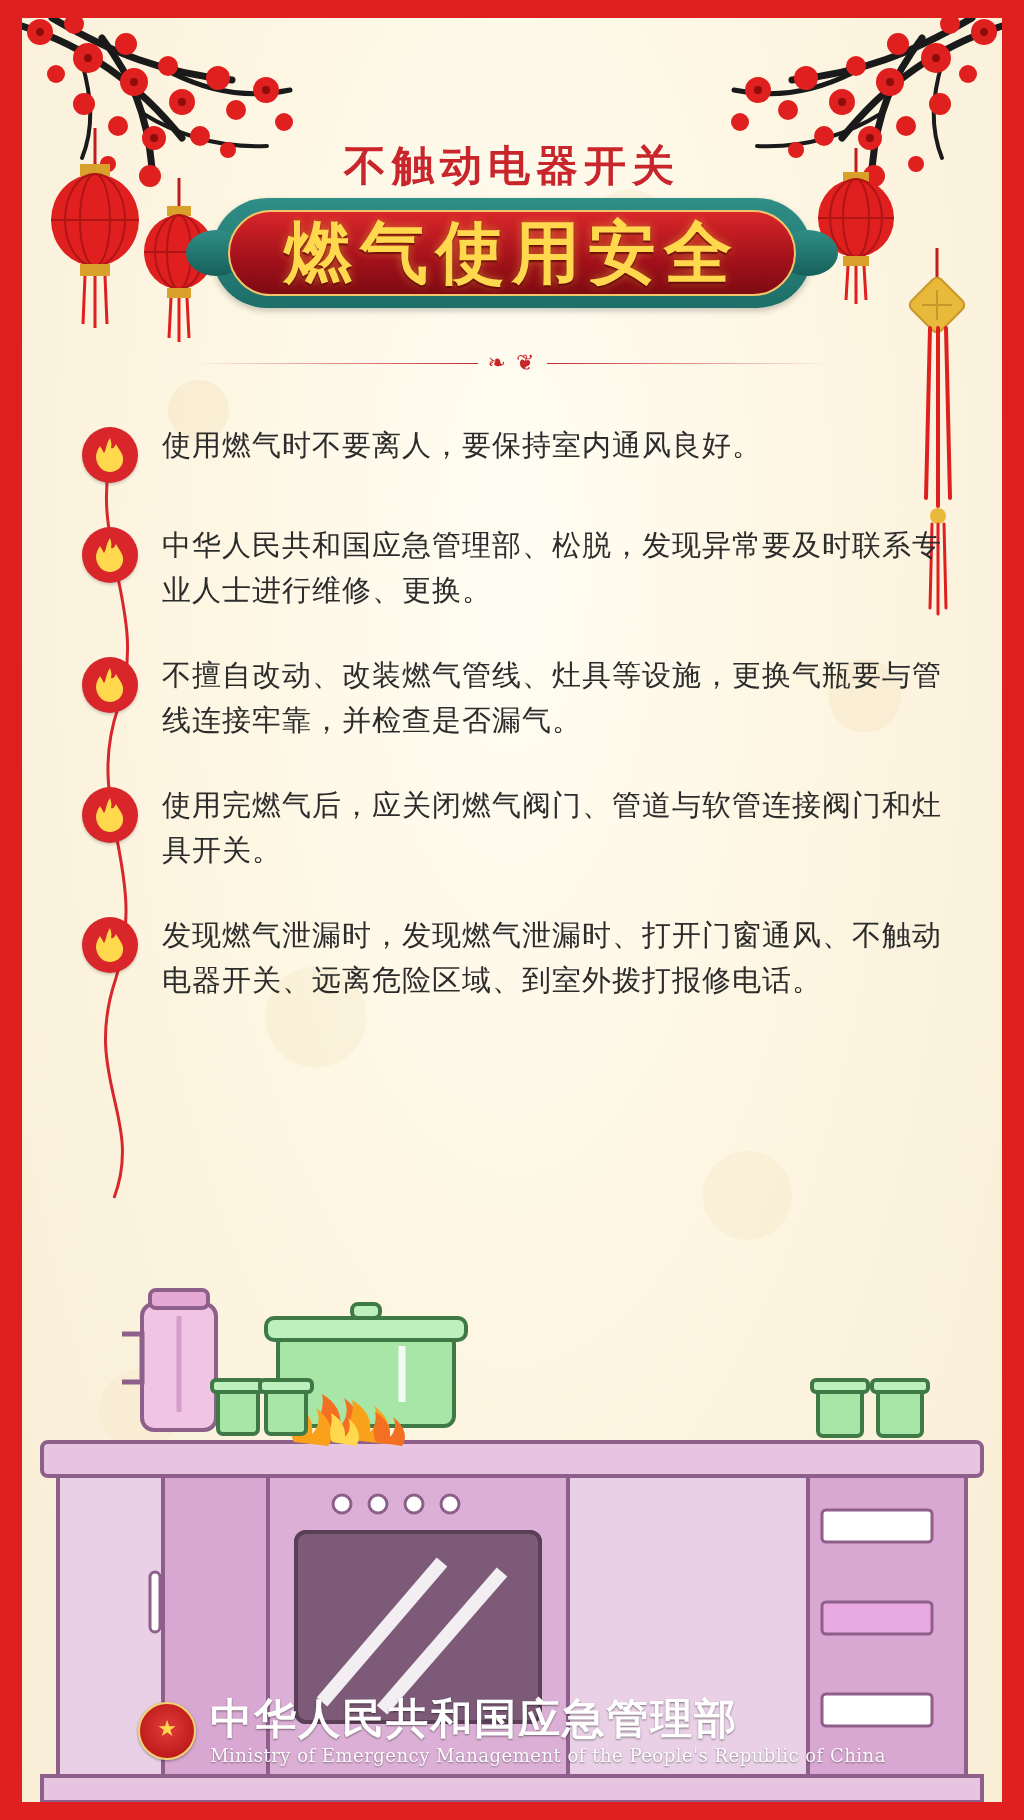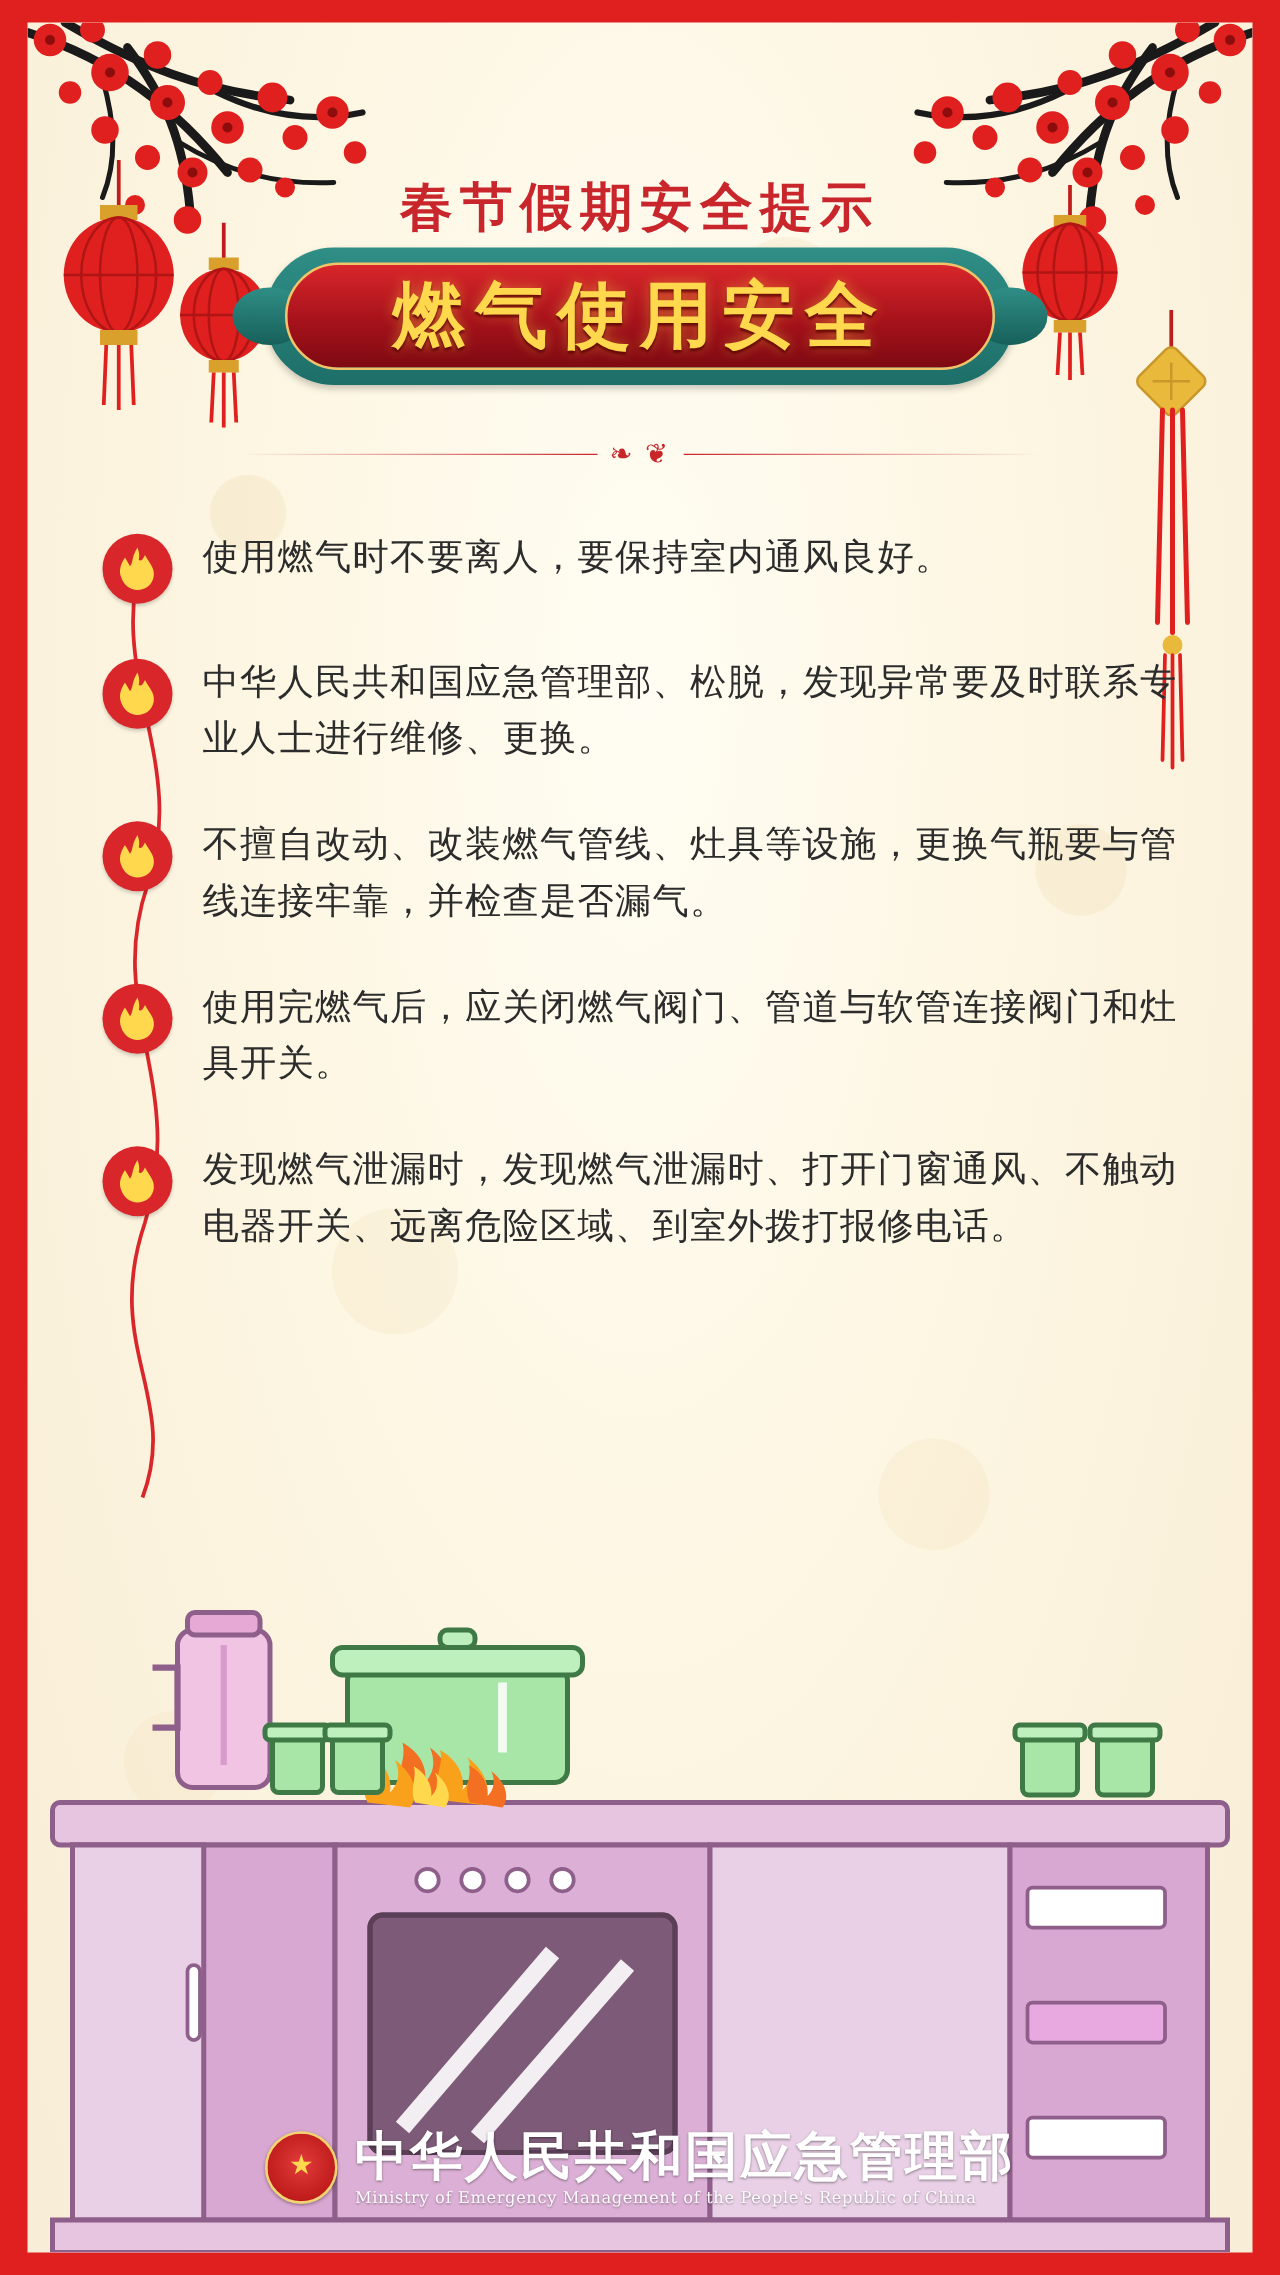--- a/index.html
+++ b/index.html
@@ -106,21 +106,21 @@
     left: 16px; right: 16px; top: 12px; bottom: 12px;
     background: linear-gradient(180deg, #d8262a 0%, #a6121b 55%, #7e0a12 100%);
     border-radius: 44px;
     border: 2px solid #f2c46a;
     display: flex;
     align-items: center;
     justify-content: center;
   }
   .plaque-text {
     font-family: Liberation Sans, sans-serif;
-    font-size: 58px;
+    font-size: 68px;
     font-weight: bold;
     letter-spacing: 8px;
     color: #ffd84d;
     text-shadow: 0 2px 2px rgba(90,0,0,.8), 0 0 10px rgba(255,210,70,.45);
     white-space: nowrap;
   }
 
   .divider {
     position: absolute;
     top: 330px;
@@ -235,21 +235,21 @@
   }
   .footer-cn {
     font-family: "DejaVu Serif", serif;
     font-size: 42px;
     font-weight: bold;
     letter-spacing: 2px;
     line-height: 1.1;
   }
   .footer-en {
     font-family: "DejaVu Serif", serif;
-    font-size: 13px;
+    font-size: 18px;
     letter-spacing: .5px;
     opacity: .95;
     margin-top: 3px;
   }
 </style>
 </head>
 <body>
 
 <div class="poster">
   <div class="panel">
@@ -404,21 +404,21 @@
       <g fill="#e8b93a">
         <circle cx="56" cy="268" r="8"></circle>
       </g>
       <g stroke="#e01f1f" stroke-width="3" stroke-linecap="round">
         <line x1="50" y1="276" x2="48" y2="360"></line>
         <line x1="56" y1="276" x2="56" y2="366"></line>
         <line x1="62" y1="276" x2="64" y2="360"></line>
       </g>
     </svg>
 
-    <div class="subtitle">春节假期安全提示</div>
+    <div class="subtitle">不触动电器开关</div>
 
     <div class="title-plaque">
       <div class="plaque-outer"></div>
       <div class="plaque-inner">
         <span class="plaque-text">燃气使用安全</span>
       </div>
     </div>
 
     <div class="divider">
       <span class="line"></span>

